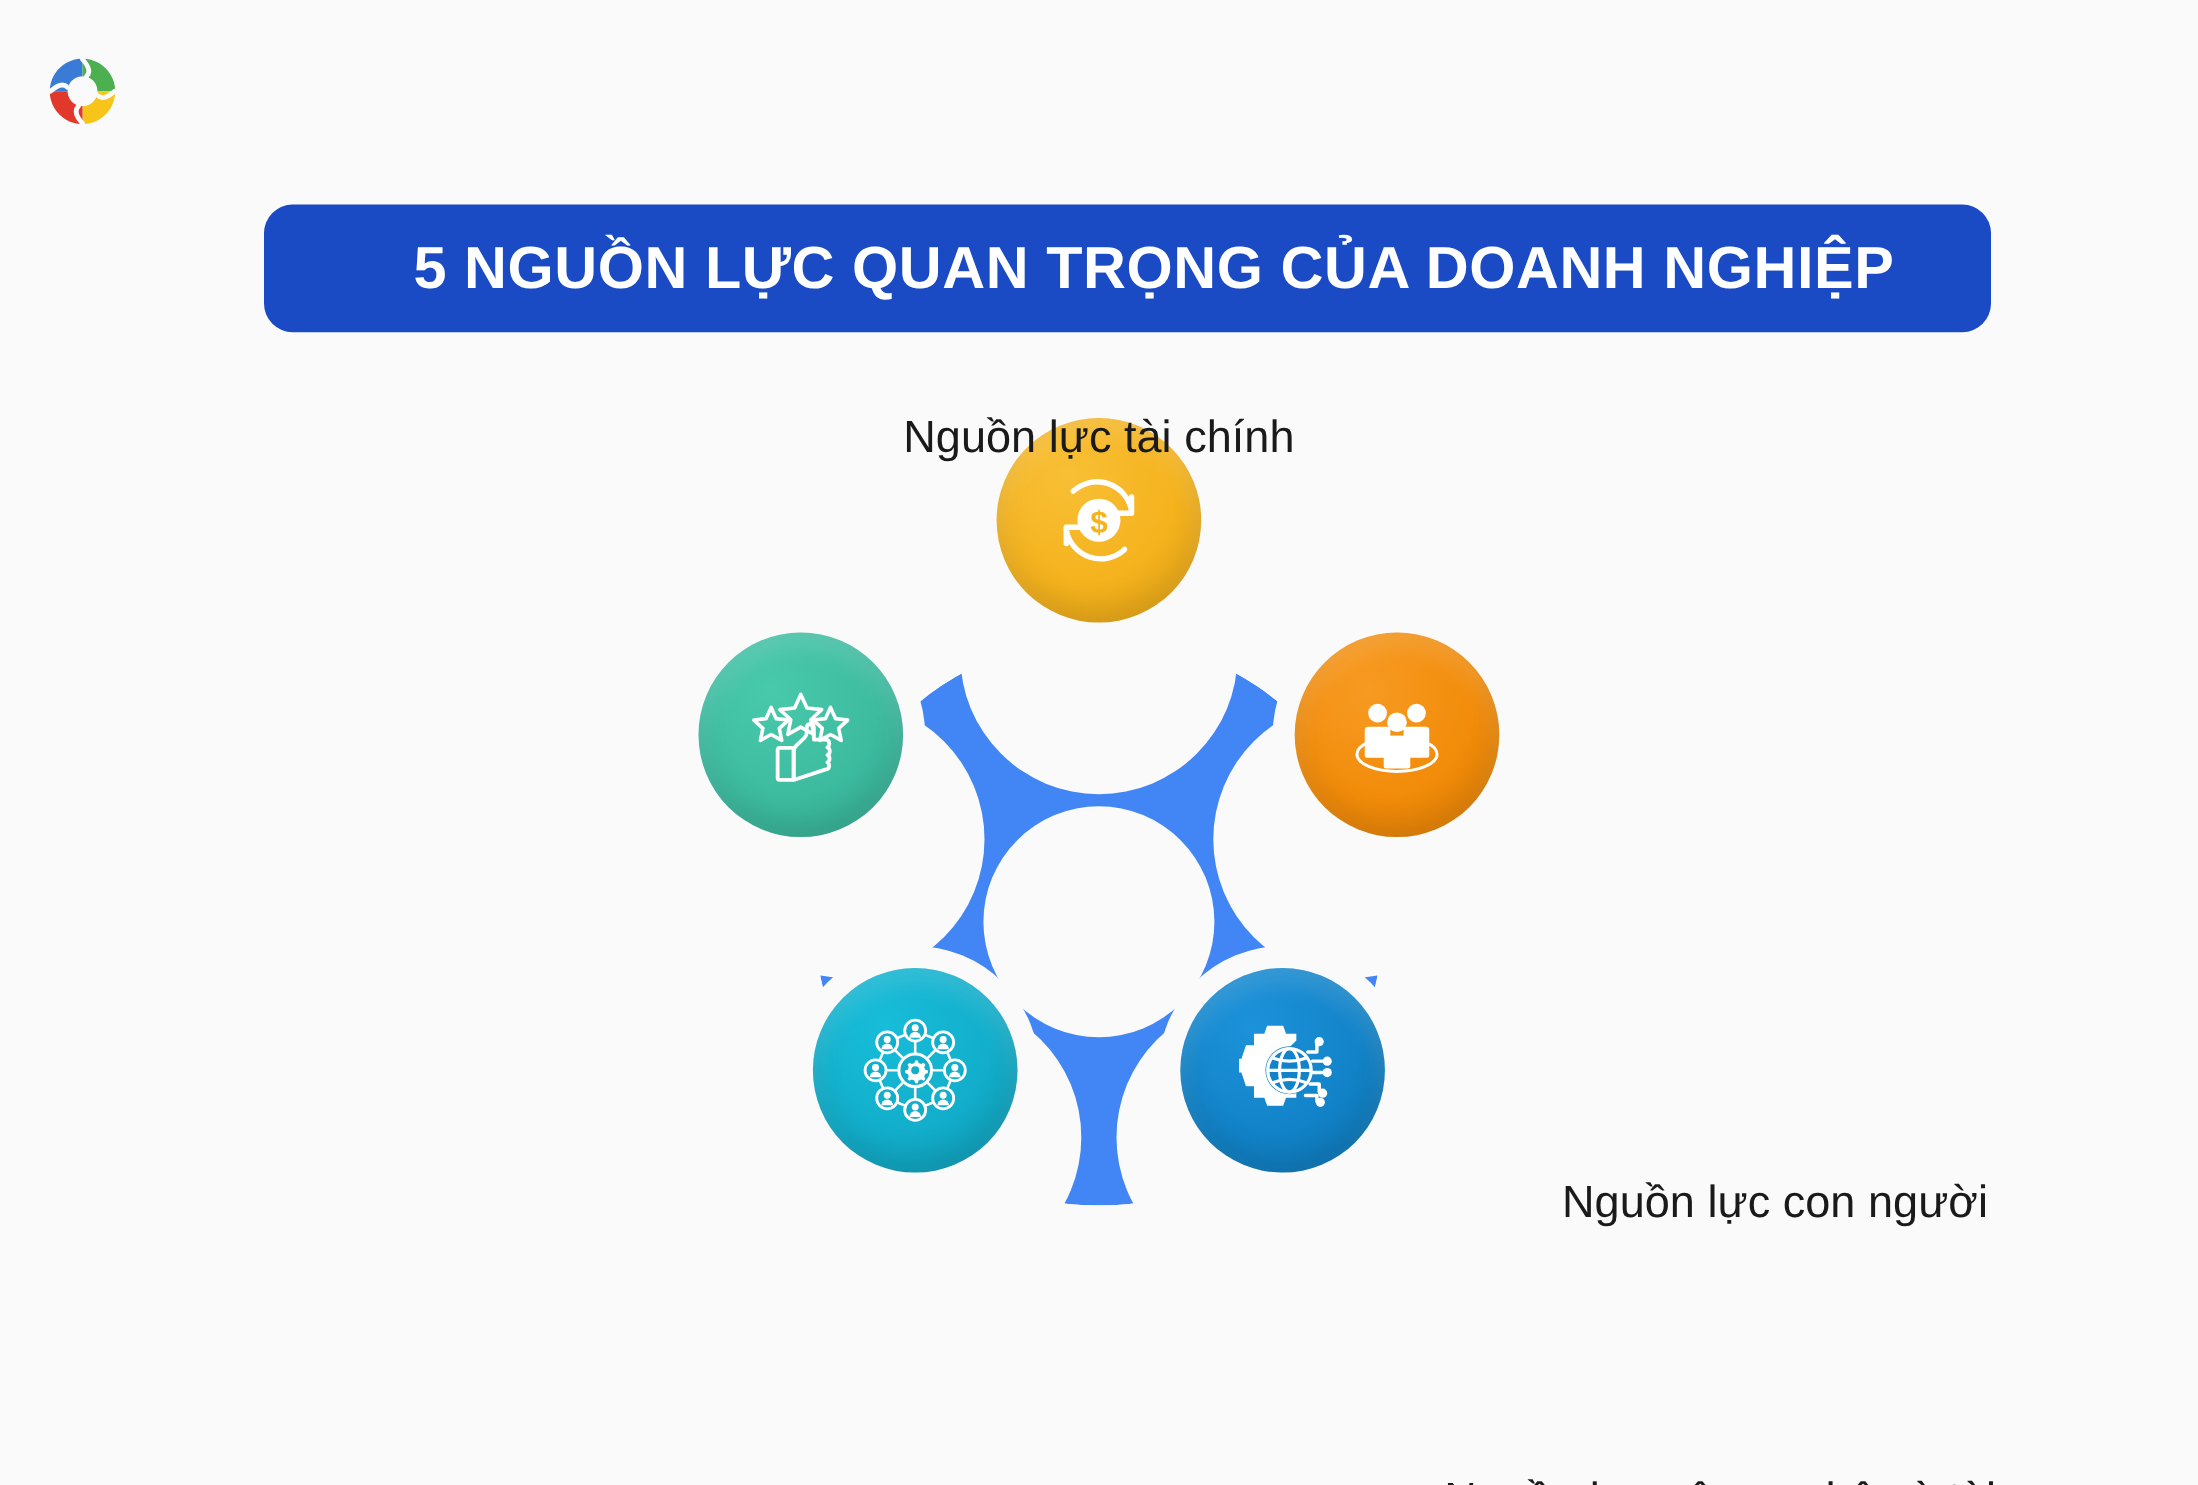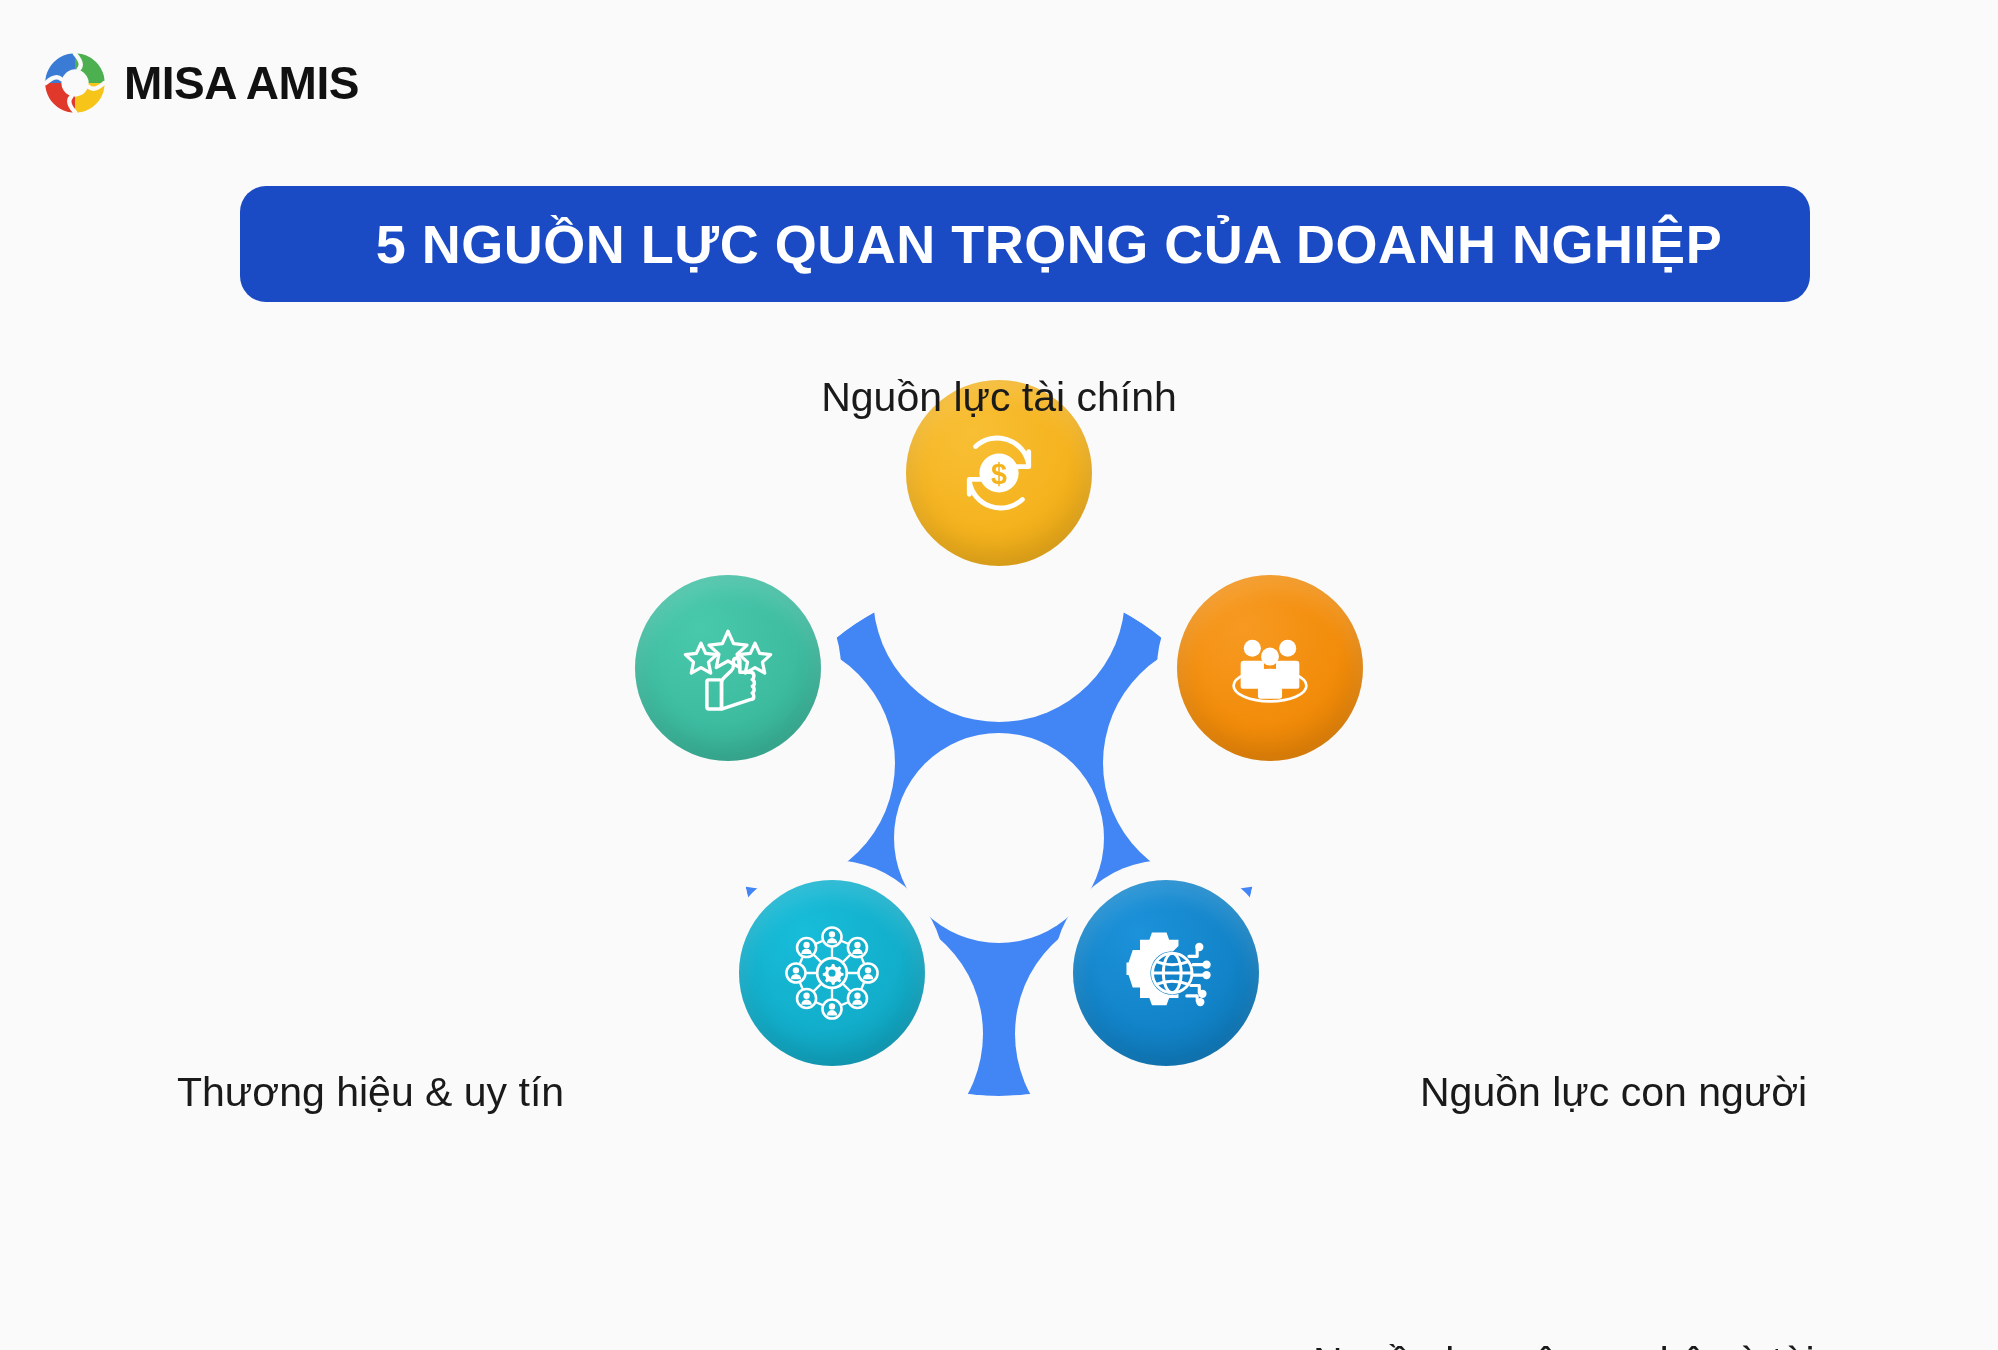--- a/index.html
+++ b/index.html
@@ -142,21 +142,20 @@
       <path d="M50 4 C72 4 88 16 94 34 C86 22 70 18 58 24 C48 29 44 39 48 48 C42 40 40 26 50 4 Z" fill="#fafafa" opacity="0"></path>
     </g>
 
     <g stroke="#fafafa" stroke-width="7" fill="none" stroke-linecap="round">
       <path d="M50 3 C60 14 62 22 56 28"></path>
       <path d="M97 50 C86 60 78 62 72 56"></path>
       <path d="M50 97 C40 86 38 78 44 72"></path>
       <path d="M3 50 C14 40 22 38 28 44"></path>
     </g>
   </svg>
-  <div class="logo-text">MISA AMIS</div>
 </div>
 
 <div class="title-banner">
   <div class="title-text">5 NGUỒN LỰC QUAN TRỌNG CỦA DOANH NGHIỆP</div>
 </div>
 
 <div class="diagram">
 
   <div class="ring-wrap">
     <svg viewBox="0 0 516 516">
@@ -302,15 +301,14 @@
           <rect x="30.5" y="61" width="13.5" height="27" rx="1.6"></rect>
         </g>
       </svg>
     </div>
   </div>
 
   <div class="label label-finance">Nguồn lực tài chính</div>
   <div class="label label-people">Nguồn lực con người</div>
   <div class="label label-tech">Nguồn lực công nghệ và tài sản trí tuệ</div>
 
-  <div class="label label-brand">Thương hiệu &amp; uy tín</div>
 
 </div>
 
 </body></html>

